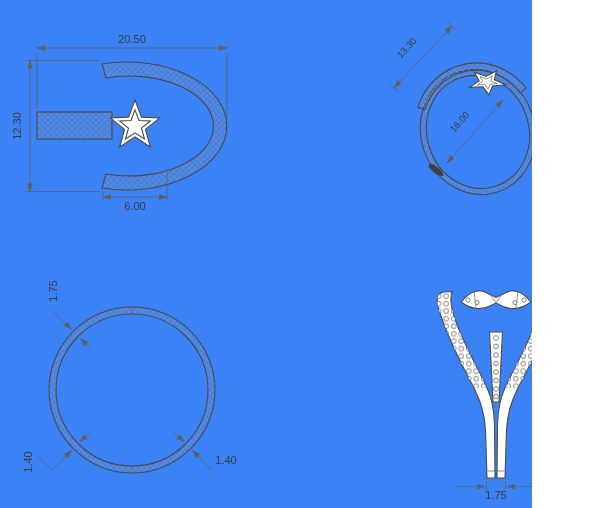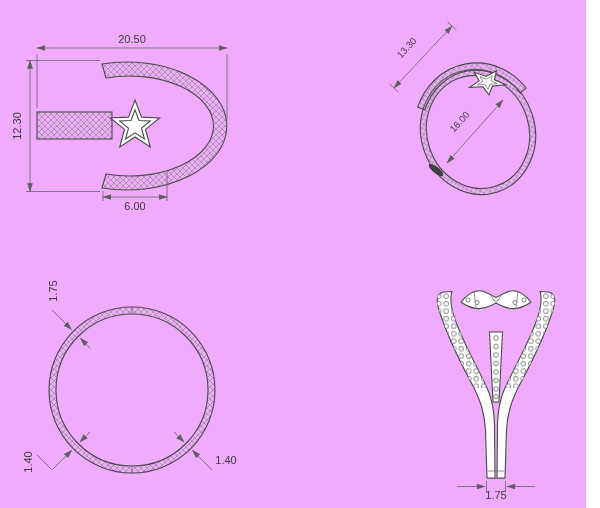--- a/index.html
+++ b/index.html
@@ -1,16 +1,16 @@
 <!DOCTYPE html>
 <html><head>
 <meta charset="utf-8">
 <style>
   html,body{margin:0;padding:0;background:#ffffff;}
-  .sheet{width:586px;height:508px;background:#f0abfc;position:relative;overflow:hidden;
+  .sheet{width:532px;height:508px;background:#3b82f6;position:relative;overflow:hidden;
          font-family:"Liberation Sans", sans-serif;}
   svg{display:block;}
   .ol   {fill:#ffffff;stroke:#4a4a4a;stroke-width:1.1;}
   .tex  {fill:url(#xh);stroke:#4a4a4a;stroke-width:1.1;}
   .thin {fill:none;stroke:#6a6a6a;stroke-width:0.75;}
   .dim  {fill:none;stroke:#5f5f5f;stroke-width:0.75;}
   .dimt {fill:#3c3c3c;font-size:11px;font-family:"Liberation Sans", sans-serif;}
   .dimt.small{font-size:9.5px;}
   .stone{fill:#ffffff;stroke:#6a6a6a;stroke-width:0.8;}
 </style>

